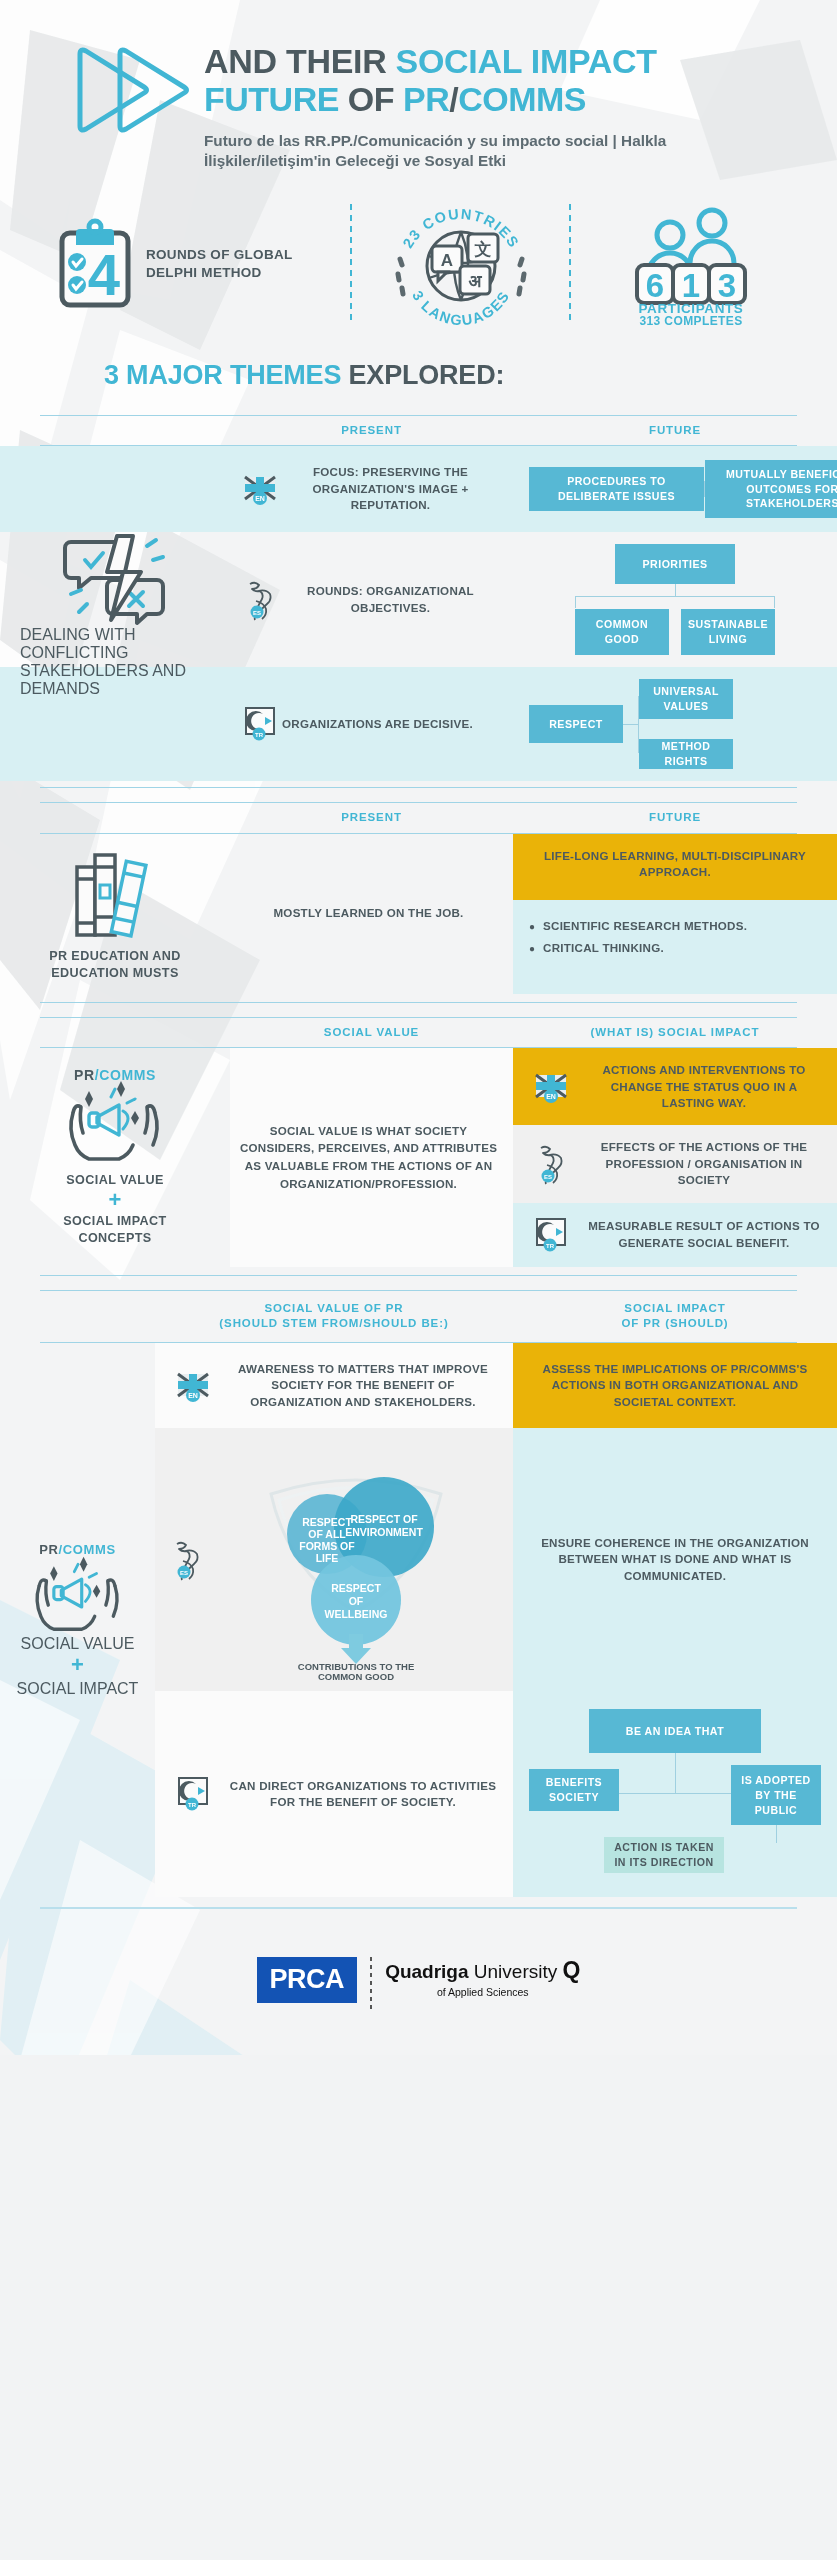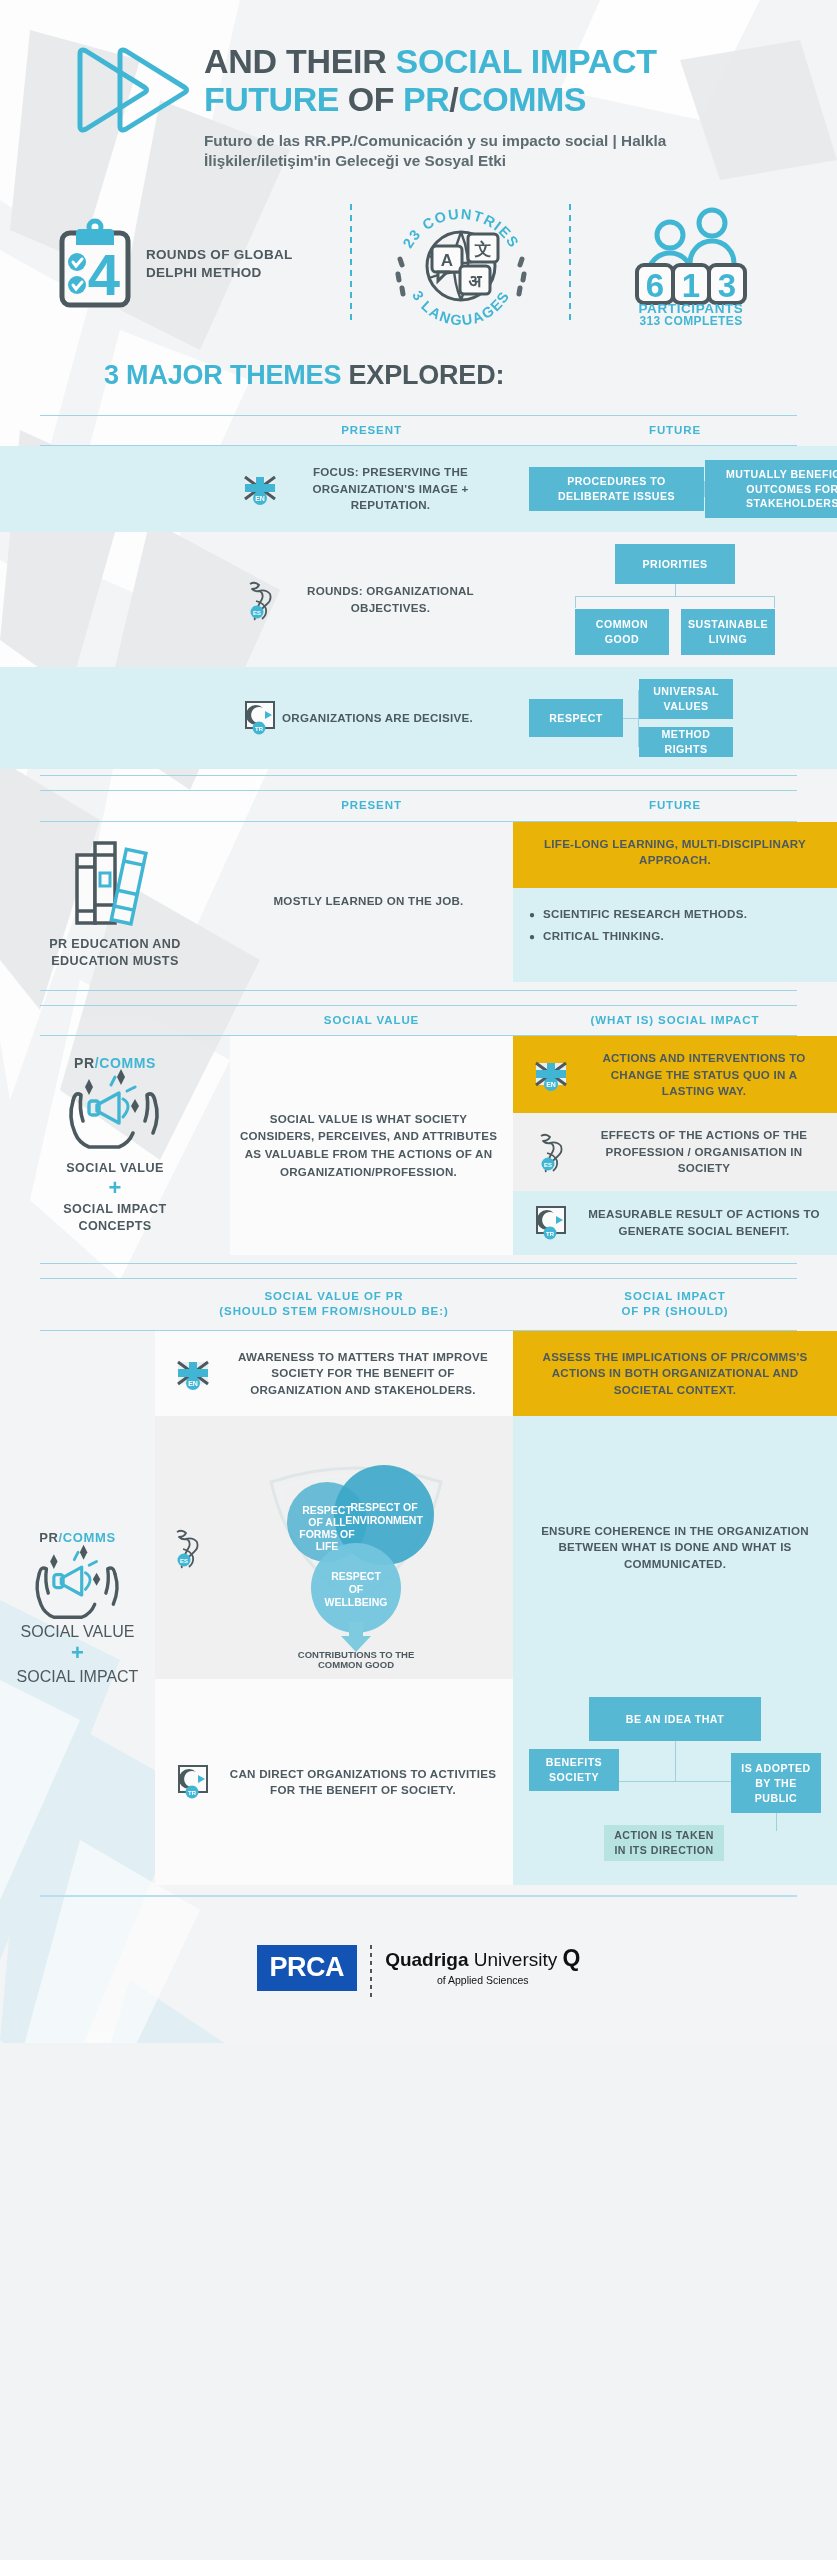--- a/index.html
+++ b/index.html
@@ -234,20 +234,39 @@
     <div class="rule"></div>
     <div class="colhead">
       <div class="ch" style="flex:0 0 230px"></div>
       <div class="ch" style="flex:0 0 283px">PRESENT</div>
       <div class="ch" style="flex:1">FUTURE</div>
     </div>
     <div class="rule"></div>
 
     <div style="position:relative;">
 
+      <div style="position:absolute; left:0; top:0; width:230px; height:100%; display:flex;
+                  flex-direction:column; align-items:center; justify-content:center;">
+        <div>
+          <svg width="120" height="96" viewBox="0 0 120 96">
+            <path d="M16 12 h48 a6 6 0 0 1 6 6 v24 a6 6 0 0 1 -6 6 h-28 l-12 10 v-10 h-8 a6 6 0 0 1 -6 -6 v-24 a6 6 0 0 1 6 -6 z" fill="none" stroke="#4c5a60" stroke-width="4" stroke-linejoin="round"></path>
+            <path d="M30 30 l6 7 l12 -14" fill="none" stroke="#41b6d4" stroke-width="4" stroke-linecap="round"></path>
+            <path d="M58 50 h44 a6 6 0 0 1 6 6 v22 a6 6 0 0 1 -6 6 h-10 l-10 9 v-9 h-24 a6 6 0 0 1 -6 -6 v-22 a6 6 0 0 1 6 -6 z" fill="none" stroke="#4c5a60" stroke-width="4" stroke-linejoin="round"></path>
+            <path d="M74 62 l14 14 M88 62 l-14 14" stroke="#41b6d4" stroke-width="4" stroke-linecap="round"></path>
+            <path d="M62 6 L52 42 L68 42 L56 90 L86 42 L70 42 L78 6 Z" fill="#fbfbfb" stroke="#4c5a60" stroke-width="4" stroke-linejoin="round"></path>
+            <g stroke="#41b6d4" stroke-width="4" stroke-linecap="round">
+              <line x1="92" y1="16" x2="101" y2="10"></line>
+              <line x1="98" y1="30" x2="108" y2="27"></line>
+              <line x1="26" y1="60" x2="16" y2="64"></line>
+              <line x1="32" y1="74" x2="24" y2="82"></line>
+            </g>
+          </svg>
+        </div>
+        <div class="cap" style="width:190px">DEALING WITH CONFLICTING STAKEHOLDERS AND DEMANDS</div>
+      </div>
 
       <div class="row tint">
         <div class="c-icon"></div>
         <div class="c-mid">
           <div class="flagbox">
             <svg width="32" height="32" viewBox="0 0 32 32">
               <rect x="1" y="4" width="30" height="22" fill="#e9eef0"></rect>
               <path d="M1 4 L31 26 M31 4 L1 26" stroke="#4c5a60" stroke-width="3"></path>
               <rect x="12" y="4" width="8" height="22" fill="#41b6d4"></rect>
               <rect x="1" y="11" width="30" height="8" fill="#41b6d4"></rect>
@@ -303,21 +322,21 @@
               <text x="16" y="30.5" font-size="6" font-weight="bold" fill="#fff" text-anchor="middle" font-family="Liberation Sans, sans-serif">TR</text>
             </svg>
           </div>
           <div class="celltext">ORGANIZATIONS ARE DECISIVE.</div>
         </div>
         <div class="c-right" style="align-items:center; padding:12px 16px;">
           <div class="fbox" style="width:94px; height:38px;">RESPECT</div>
           <div style="width:16px; height:1px; background:#9fd0e0; position:relative;">
             <div style="position:absolute; right:0; top:-28px; width:1px; height:57px; background:#9fd0e0;"></div>
           </div>
-          <div style="display:flex; flex-direction:column; gap:8px; margin-left:0;">
+          <div style="display:flex; flex-direction:column; gap:20px; margin-left:0;">
             <div class="fbox" style="width:94px; height:40px;">UNIVERSAL VALUES</div>
             <div class="fbox" style="width:94px; height:30px;">METHOD RIGHTS</div>
           </div>
         </div>
       </div>
     </div>
     <div class="rule" style="margin-top:6px"></div>
   </div>
 
   <div class="block">
@@ -581,21 +600,21 @@
                 <text x="16" y="30.5" font-size="6" font-weight="bold" fill="#fff" text-anchor="middle" font-family="Liberation Sans, sans-serif">TR</text>
               </svg>
             </div>
             <div class="celltext" style="margin-left:14px;">CAN DIRECT ORGANIZATIONS TO ACTIVITIES FOR THE BENEFIT OF SOCIETY.</div>
           </div>
           <div class="tint" style="flex:1; padding:18px 10px 24px 10px; display:flex; flex-direction:column; align-items:center;">
             <div class="fbox" style="width:172px; height:44px;">BE AN IDEA THAT</div>
             <div style="position:relative; width:292px; height:86px;">
               <div style="position:absolute; left:146px; top:0; width:1px; height:40px; background:#9fd0e0;"></div>
               <div style="position:absolute; left:52px; top:40px; width:190px; height:1px; background:#9fd0e0;"></div>
-              <div class="fbox" style="position:absolute; left:0; top:8px; width:90px; height:42px;">BENEFITS SOCIETY</div>
+              <div class="fbox" style="position:absolute; left:0; top:16px; width:90px; height:42px;">BENEFITS SOCIETY</div>
               <div class="fbox" style="position:absolute; right:0; top:12px; width:90px; height:60px;">IS ADOPTED BY THE PUBLIC</div>
               <div style="position:absolute; right:44px; top:72px; width:1px; height:18px; background:#9fd0e0;"></div>
             </div>
             <div class="fbox pale" style="width:120px; height:36px; margin-top:-2px; margin-right:22px;">ACTION IS TAKEN IN ITS DIRECTION</div>
           </div>
         </div>
       </div>
     </div>
     <div class="footrule" style="margin-top:10px"></div>
   </div>

